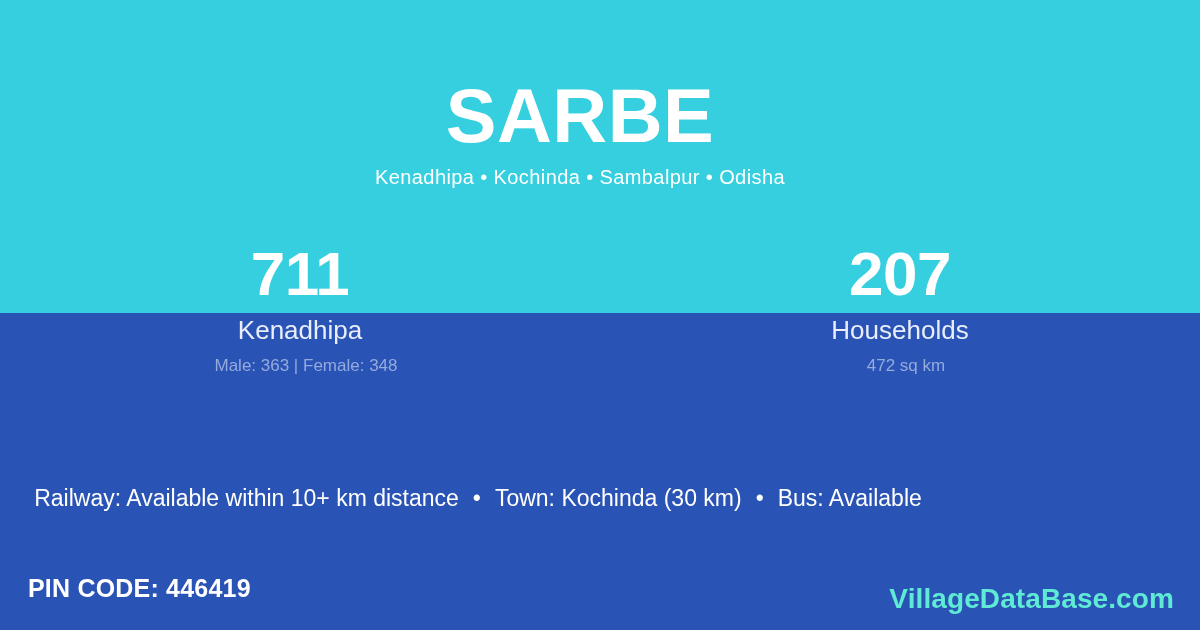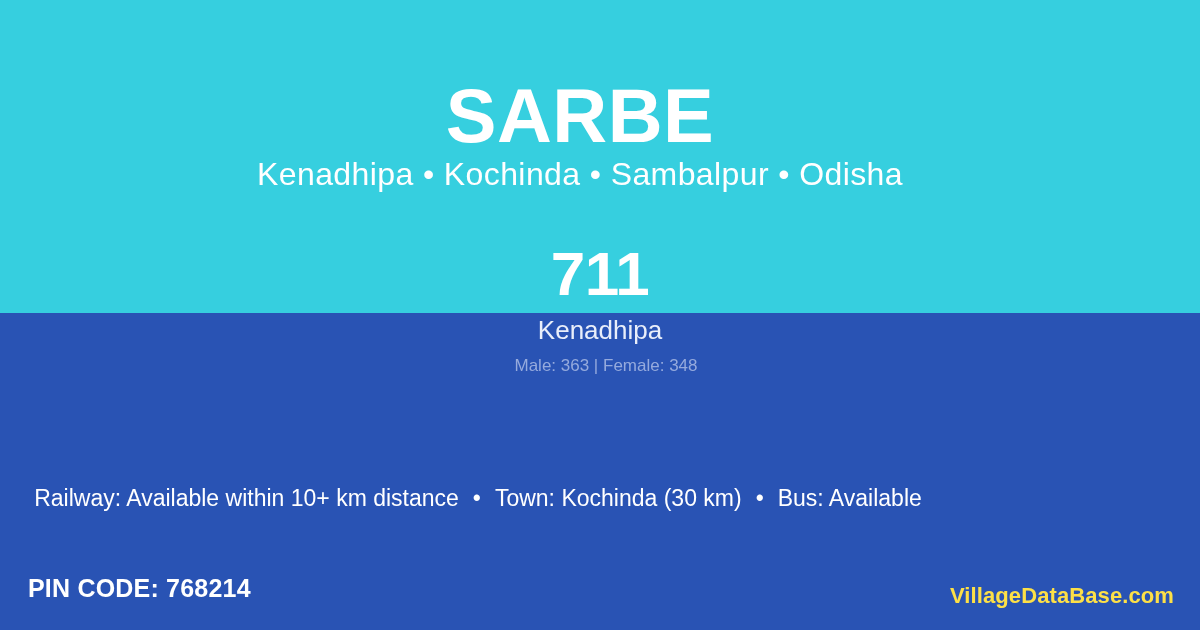--- a/index.html
+++ b/index.html
@@ -43,22 +43,22 @@
   }
   .village-title {
     margin-top:78px;
     font-size:76px;
     font-weight:bold;
     color:#ffffff;
     letter-spacing:0.5px;
     line-height:1.0;
   }
   .village-subtitle {
-    margin-top:3px;
-    font-size:32px;
+    margin-top:12px;
+    font-size:20px;
     font-weight:normal;
     color:#ffffff;
     letter-spacing:0.4px;
     line-height:1.1;
   }
 
   
   .stats-row {
     position:absolute;
     top:243px; left:0;
@@ -119,23 +119,23 @@
     top:574px;
     font-size:25px;
     font-weight:bold;
     color:#FFFFFF;
     letter-spacing:0.2px;
   }
   .footer-brand {
     position:absolute;
     right:26px;
     top:583px;
-    font-size:22px;
+    font-size:28px;
     font-weight:bold;
-    color:#fde047;
+    color:#5eead4;
     letter-spacing:0.1px;
   }
 </style>
 </head>
 <body>
 
 <div class="band-teal"></div>
 <div class="band-blue"></div>
 
 <div class="header">
@@ -144,21 +144,26 @@
 </div>
 
 <div class="stats-row">
 
   <div class="stat-cell">
     <div class="stat-value">711</div>
     <div class="stat-label">Kenadhipa</div>
     <div class="stat-sub">Male: 363 | Female: 348</div>
   </div>
 
+  <div class="stat-cell">
+    <div class="stat-value">207</div>
+    <div class="stat-label">Households</div>
+    <div class="stat-sub">472 sq km</div>
+  </div>
 
 
 </div>
 
 <div class="amenities"><span class="amenity-item">Railway: Available within 10+ km distance</span><span class="amenity-sep">•</span><span class="amenity-item">Town: Kochinda (30 km)</span><span class="amenity-sep">•</span><span class="amenity-item">Bus: Available</span></div>
 
-<div class="footer-pin">PIN CODE: 768214</div>
+<div class="footer-pin">PIN CODE: 446419</div>
 
 <div class="footer-brand">VillageDataBase.com</div>
 
 </body></html>

